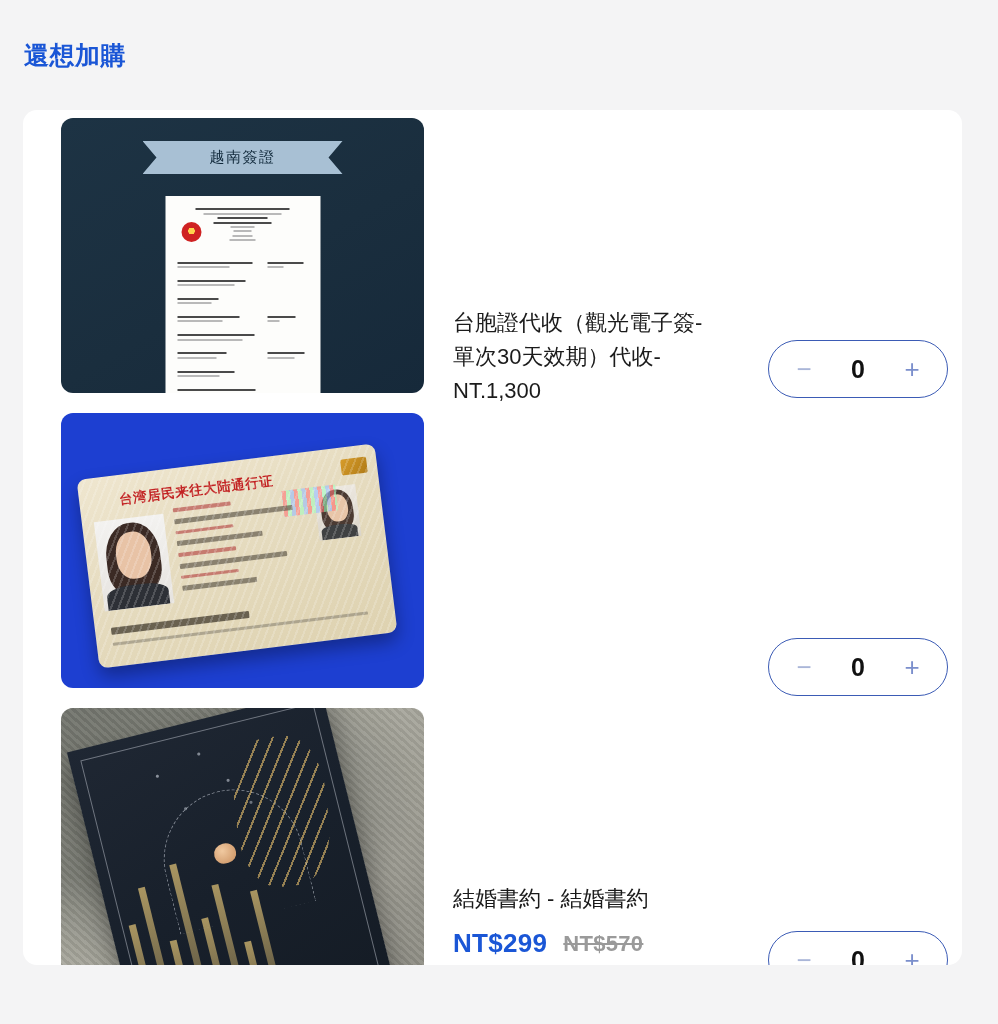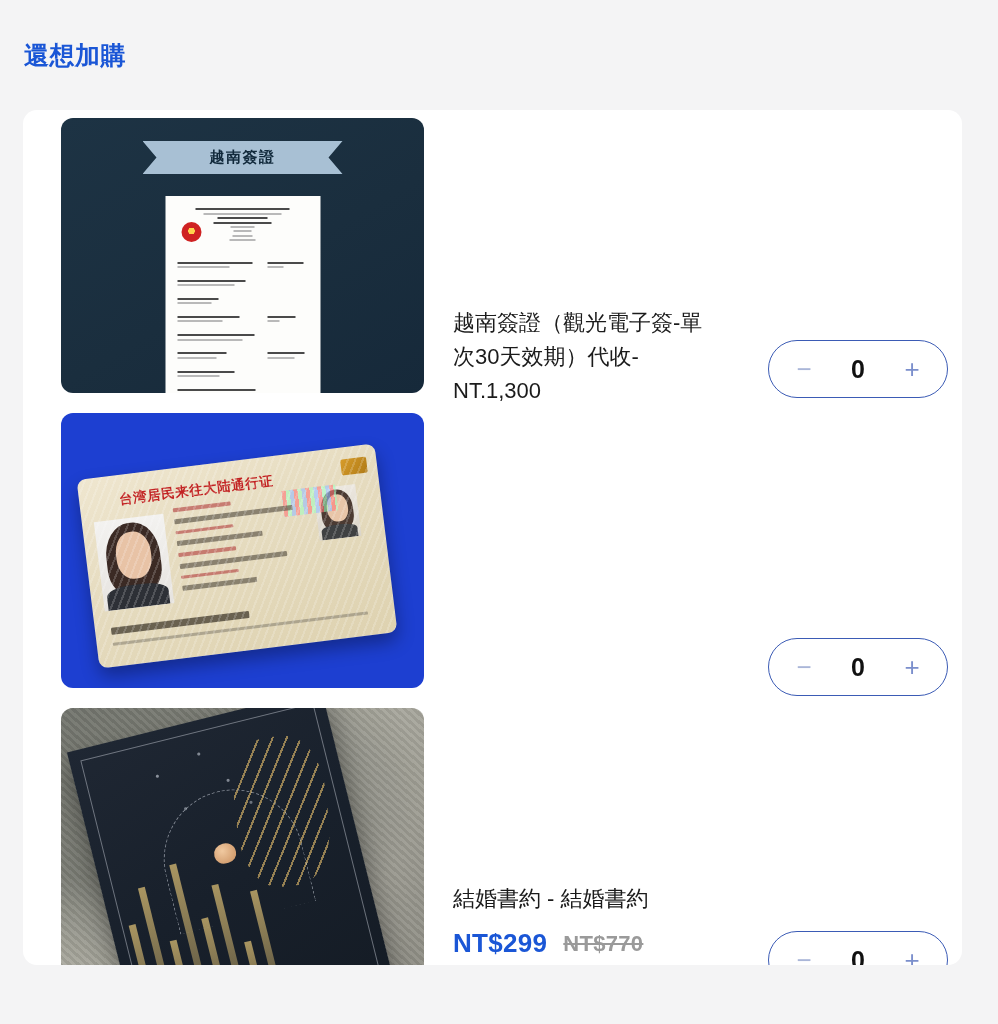--- a/index.html
+++ b/index.html
@@ -123,21 +123,21 @@
   .ribbon-wrap {
     position: absolute;
     left: 50%; transform: translateX(-50%);
     top: 23px; width: 200px; height: 33px;
     background: #a8c0d4;
     clip-path: polygon(0 0, 100% 0, 93% 50%, 100% 100%, 0 100%, 7% 50%);
     display: flex; align-items: center; justify-content: center;
     box-shadow: 0 1px 2px rgba(0,0,0,.35);
   }
   .ribbon-text {
-    color: #11293b; font-size: 15px; font-weight: bold; letter-spacing: 1.5px;
+    color: #11293b; font-size: 15px; font-weight: normal; letter-spacing: 1.5px;
   }
   .doc {
     position: absolute;
     left: 50%; transform: translateX(-50%);
     top: 78px;
     width: 155px; height: 210px;
     background: #fdfdfb;
     padding: 10px 12px;
     overflow: hidden;
   }
@@ -401,21 +401,21 @@
                     <div class="rgt"></div>
                   </div>
 
               </div>
 
             </div>
           </div>
         </div>
 
         <div class="info" style="top:196px">
-          <div class="title">越南簽證（觀光電子簽-單次30天效期）代收-NT.1,300</div>
+          <div class="title">台胞證代收（觀光電子簽-單次30天效期）代收-NT.1,300</div>
         </div>
 
         <div class="stepper" style="top:230px">
           <span class="step-btn step-minus">−</span>
           <span class="step-qty">0</span>
           <span class="step-btn step-plus">+</span>
         </div>
       </div>
 
       <div class="row row-2">
@@ -485,21 +485,21 @@
                   <div class="col h8"></div>
               </div>
             </div>
           </div>
         </div>
 
         <div class="info" style="top:182px">
           <div class="title">結婚書約 - 結婚書約</div>
           <div class="price-line">
             <span class="price-now">NT$299</span>
-            <span class="price-old">NT$770</span>
+            <span class="price-old">NT$570</span>
           </div>
         </div>
 
         <div class="stepper" style="top:231px">
           <span class="step-btn step-minus">−</span>
           <span class="step-qty">0</span>
           <span class="step-btn step-plus">+</span>
         </div>
       </div>
 

